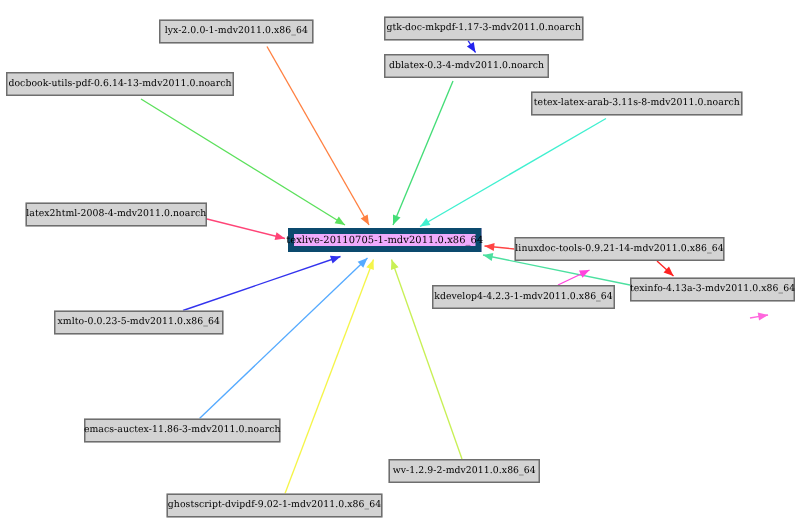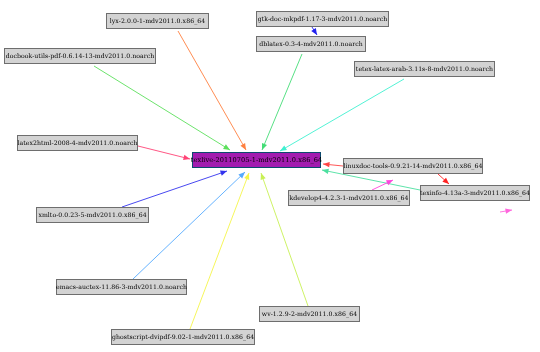--- a/index.html
+++ b/index.html
@@ -32,22 +32,22 @@
     line-height: 1;
     letter-spacing: 0.05px;
     white-space: nowrap;
     display: flex;
     align-items: center;
     justify-content: center;
     padding: 0 4px;
     height: 16px;
   }
   .node.root {
-    background: #a21caf;
-    border: 1px solid #0c4a6e;
+    background: #f0abfc;
+    border: 4px solid #0c4a6e;
     font-size: 6.6px;
   }
 </style>
 </head>
 <body>
 
 <div id="graph-canvas">
   <svg id="edge-layer" viewBox="0 0 540 352" xmlns="http://www.w3.org/2000/svg">
       <g>
         <line x1="178" y1="31" x2="246" y2="150" stroke="#ff8040" stroke-width="0.9"></line>

